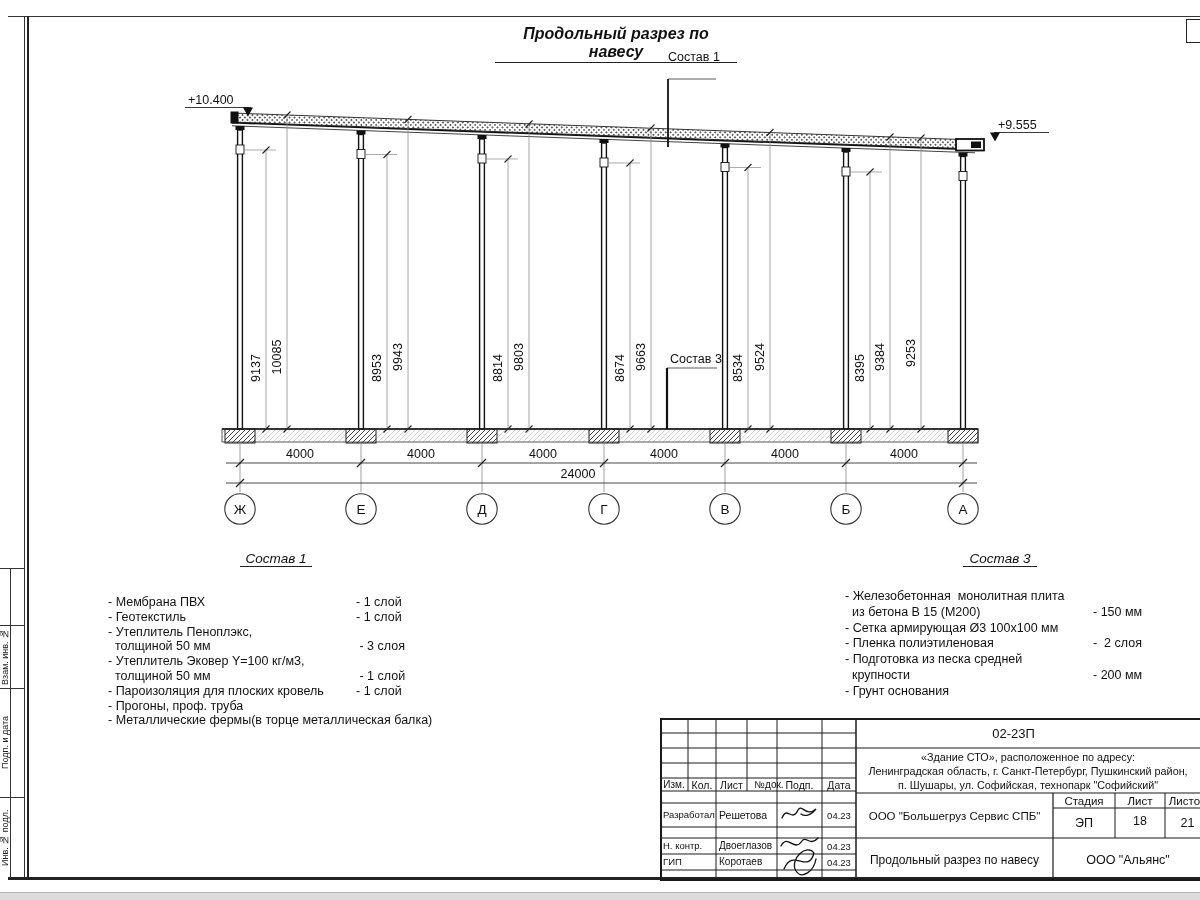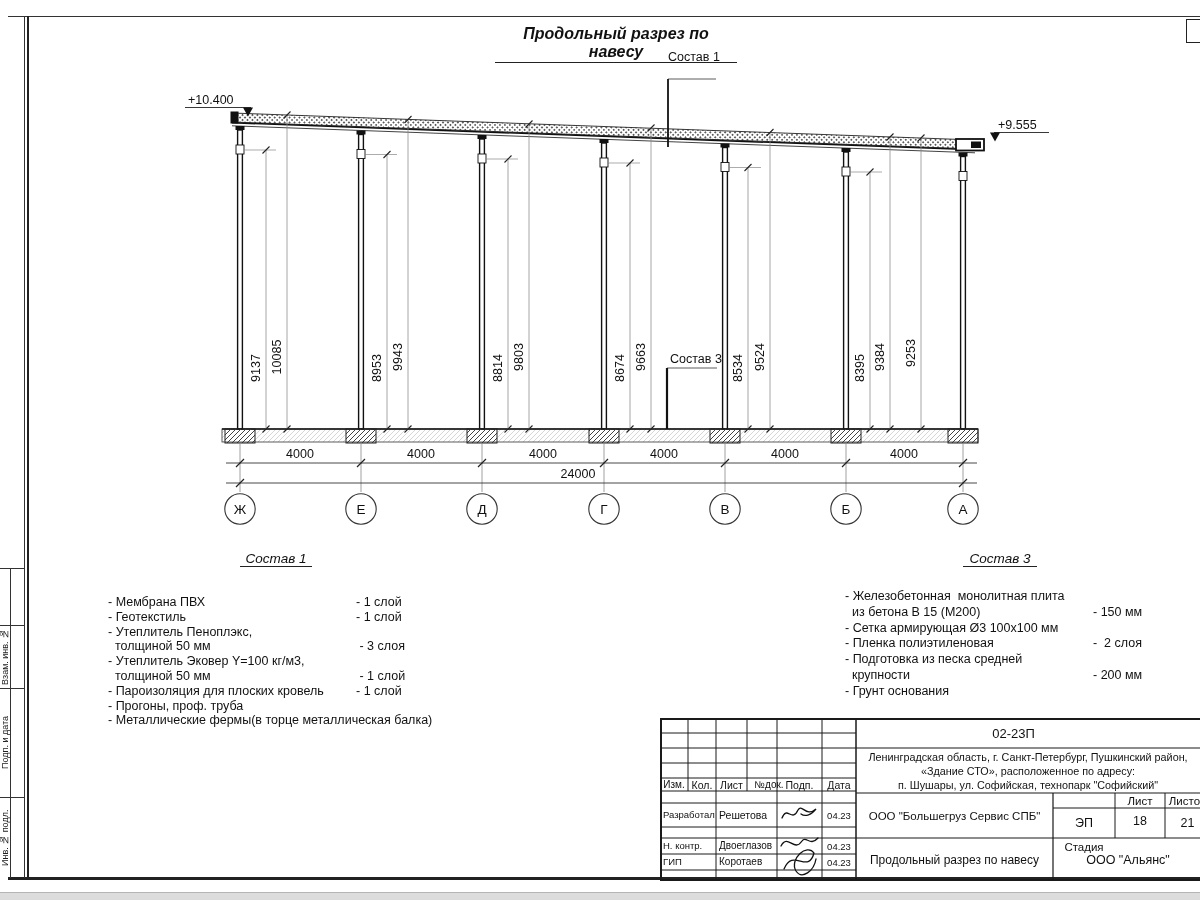--- a/index.html
+++ b/index.html
@@ -237,41 +237,41 @@
         <path stroke-width="2" d="M0,1 H545 M0,162 H545 M1,0 V163"></path>
         <path stroke-width="1" d="M28,0 V73 M87,0 V73 M56,0 V163 M117,0 V163 M162,0 V163"></path>
         <path stroke-width="1.5" d="M196,0 V163"></path>
         <path stroke-width="1" d="M0,15 H196 M0,30 H196 M0,45 H196 M0,60 H196 M0,73 H196 M0,85 H196 M0,109 H196 M0,120 H196 M0,136 H196 M0,152 H196"></path>
         <path stroke-width="1.2" d="M196,30 H545 M196,75 H545 M196,120 H545 M393,75 V163"></path>
         <path stroke-width="1" d="M393,90 H545 M455,75 V120 M505,75 V120"></path>
       </g>
     </svg>
     <div class="cell ctr" style="left:196px;top:0;width:315px;height:30px;font-size:13px;">02-23П</div>
     <div class="cell" style="left:196px;top:31px;width:344px;height:44px;font-size:10.8px;line-height:13.8px;text-align:center;padding-top:2px;">
+      <div>«Здание СТО», расположенное по адресу:</div>
       <div>Ленинградская область, г. Санкт-Петербург, Пушкинский район,</div>
-      <div>«Здание СТО», расположенное по адресу:</div>
       <div>п. Шушары, ул. Софийская, технопарк "Софийский"</div>
     </div>
     <div class="cell ctr" style="left:0;top:60px;width:28px;height:13px;font-size:10px;">Изм.</div>
     <div class="cell ctr" style="left:28px;top:60px;width:28px;height:13px;font-size:10.5px;">Кол.</div>
     <div class="cell ctr" style="left:56px;top:60px;width:31px;height:13px;font-size:10.5px;">Лист</div>
     <div class="cell ctr" style="left:87px;top:60px;width:44px;height:13px;font-size:10px;">№док.</div>
     <div class="cell ctr" style="left:117px;top:60px;width:45px;height:13px;font-size:10.5px;">Подп.</div>
     <div class="cell ctr" style="left:162px;top:60px;width:34px;height:13px;font-size:10.5px;">Дата</div>
     <div class="cell" style="left:3px;top:85px;width:52px;height:24px;line-height:24px;font-size:9.5px;">Разработал</div>
     <div class="cell" style="left:59px;top:85px;width:56px;height:24px;line-height:24px;font-size:10.5px;">Решетова</div>
     <div class="cell ctr" style="left:162px;top:85px;width:34px;height:24px;font-size:9.5px;">04.23</div>
     <div class="cell" style="left:3px;top:120px;width:52px;height:16px;line-height:16px;font-size:9.5px;">Н. контр.</div>
     <div class="cell" style="left:59px;top:120px;width:56px;height:16px;line-height:16px;font-size:10px;">Двоеглазов</div>
     <div class="cell ctr" style="left:162px;top:120px;width:34px;height:16px;font-size:9.5px;">04.23</div>
     <div class="cell" style="left:3px;top:136px;width:52px;height:16px;line-height:16px;font-size:9.5px;">ГИП</div>
     <div class="cell" style="left:59px;top:136px;width:56px;height:16px;line-height:16px;font-size:10px;">Коротаев</div>
     <div class="cell ctr" style="left:162px;top:136px;width:34px;height:16px;font-size:9.5px;">04.23</div>
     <div class="cell ctr" style="left:196px;top:75px;width:197px;height:45px;font-size:11.5px;">ООО "Большегруз Сервис СПБ"</div>
-    <div class="cell ctr" style="left:393px;top:75px;width:62px;height:15px;font-size:11.5px;margin-top:46px;">Стадия</div>
+    <div class="cell ctr" style="left:393px;top:75px;width:62px;height:15px;font-size:11.5px;">Стадия</div>
     <div class="cell ctr" style="left:455px;top:75px;width:50px;height:15px;font-size:11.5px;">Лист</div>
     <div class="cell ctr" style="left:505px;top:75px;width:45px;height:15px;font-size:11.5px;">Листов</div>
     <div class="cell ctr" style="left:393px;top:90px;width:62px;height:30px;font-size:12.5px;">ЭП</div>
     <div class="cell ctr" style="left:455px;top:88px;width:50px;height:30px;font-size:12.5px;">18</div>
     <div class="cell ctr" style="left:505px;top:90px;width:45px;height:30px;font-size:12.5px;">21</div>
     <div class="cell ctr" style="left:196px;top:120px;width:197px;height:43px;font-size:12px;">Продольный разрез по навесу</div>
     <div class="cell ctr" style="left:393px;top:120px;width:150px;height:43px;font-size:12.5px;">ООО "Альянс"</div>
     <svg class="abs" style="left:117px;top:83px;" width="46" height="80" viewBox="0 0 46 80">
       <g fill="none" stroke="#111" stroke-width="1.3" stroke-linecap="round">
         <path d="M5,17 C10,4 15,22 21,9 C25,2 29,17 39,8 C35,14 28,16 24,13"></path>

